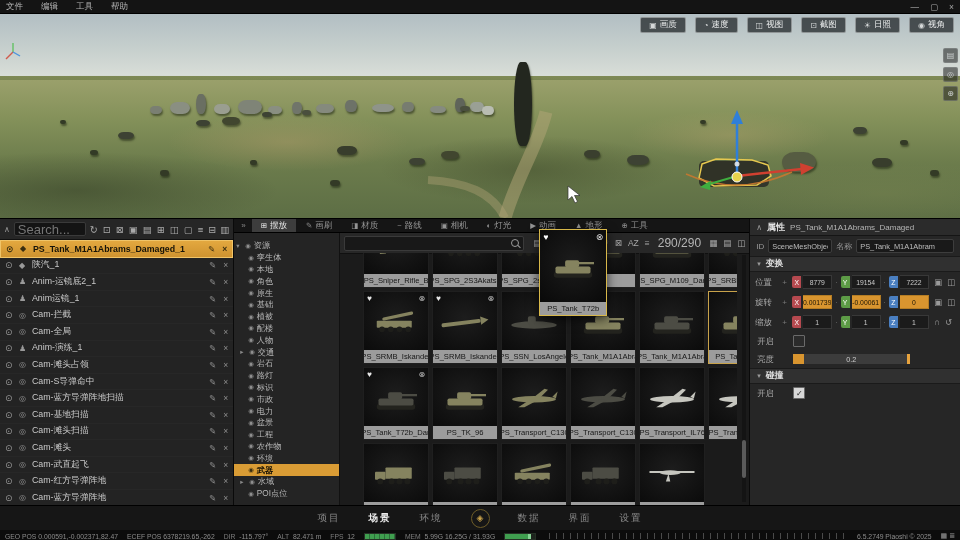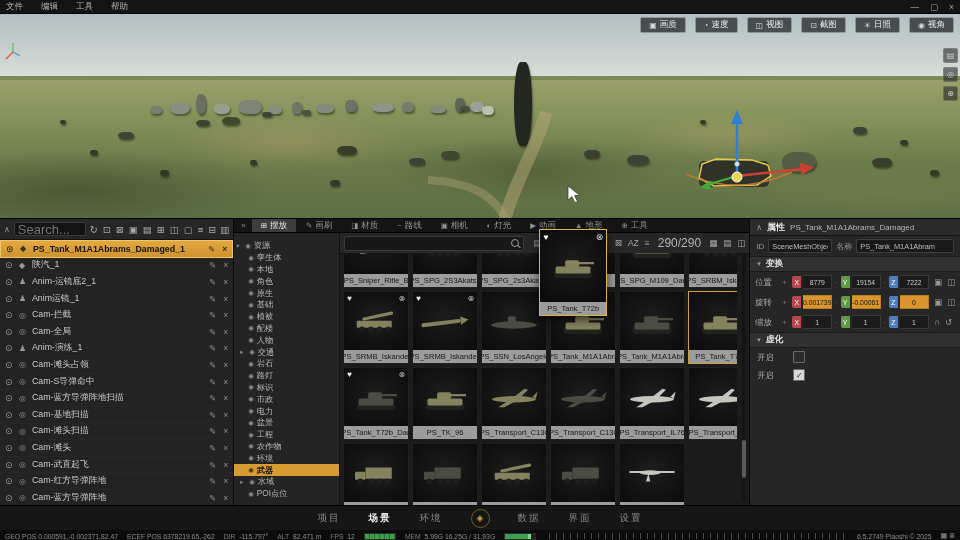--- a/index.html
+++ b/index.html
@@ -80,21 +80,21 @@
   .assets{flex:1;position:relative;background:#1b1b1b;min-width:0;}
   .a-toolbar{height:20px;display:flex;align-items:center;gap:5px;padding:0 4px;background:#272727;border-bottom:1px solid #101010;}
   .a-toolbar .ti{color:#a5a5a5;font-size:9px;}
   .a-search{flex:1;height:13px;background:#181818;border:1px solid #3a3a3a;border-radius:2px;display:flex;align-items:center;justify-content:flex-end;padding-right:4px;}
   .mag{width:6px;height:6px;border:1px solid #9a9a9a;border-radius:50%;position:relative;}
   .mag::after{content:"";position:absolute;width:4px;height:1px;background:#9a9a9a;transform:rotate(45deg);left:5px;top:6px;}
   .imp-btn{display:flex;align-items:center;gap:3px;color:#c9c9c9;font-size:8.5px;padding:0 4px;}
   .a-icons{display:flex;gap:6px;color:#a8a8a8;font-size:8.5px;align-items:center;}
   .a-count{color:#b5b5b5;font-size:12px;padding:0 3px;text-align:right;}
   .grid-wrap{position:absolute;left:3px;right:12px;top:20px;bottom:0;overflow:hidden;}
-  .grid{display:grid;grid-template-columns:repeat(6,66px);gap:3px;transform:translateY(-38px);}
+  .grid{display:grid;grid-template-columns:repeat(6,66px);gap:3px;transform:translateY(-38px);margin-left:20px;}
   .card{width:66px;height:73px;background:#121212;border:1px solid #1f1f1f;box-sizing:border-box;display:flex;flex-direction:column;}
   .card.selcard{border:1px solid #c8a24a;}
   .thumb{position:relative;height:60px;background:radial-gradient(70% 70% at 50% 45%,#1d1d1d,#0c0c0c);display:flex;align-items:center;justify-content:center;}
   .thumb .fav{position:absolute;left:3px;top:2px;color:#e8e8e8;font-size:8px;}
   .thumb .rm{position:absolute;right:3px;top:2px;color:#c5c5c5;font-size:8px;}
   .clabel{height:13px;background:#9c9c9c;color:#161616;font-size:7.6px;display:flex;align-items:center;justify-content:center;
     white-space:nowrap;overflow:hidden;padding:0 2px;}
   .a-scroll{position:absolute;right:3px;top:22px;bottom:3px;width:4px;background:#141414;}
   .a-scroll .th{position:absolute;top:185px;width:4px;height:38px;background:#5a5a5a;border-radius:2px;}
   .float-card{position:absolute;left:305px;top:10px;width:66px;height:85px;background:#0e0e0e;border:1px solid #d8b84a;
@@ -927,27 +927,35 @@
             <span class="dot">·</span>
             <span class="ax ax-Y">Y</span>
             <span class="vbox">1</span>
             <span class="dot">·</span>
             <span class="ax ax-Z">Z</span>
             <span class="vbox">1</span>
             <span class="ric">∩</span>
             <span class="ric">↺</span>
           </div>
         </div>
-      <div class="sec">
-        <span class="chev">▾</span>
-        <span>虚化</span>
-      </div>
       <div class="f-row">
         <span class="lb">开启</span>
         <span class="cb"></span>
+      </div>
+      <div class="f-row">
+        <span class="lb">亮度</span>
+        <span class="slider">
+          <span class="fill" style="width:9%"></span>
+            <span class="nub"></span>
+          <span class="val lt">0.2</span>
+        </span>
+      </div>
+      <div class="sec">
+        <span class="chev">▾</span>
+        <span>碰撞</span>
       </div>
       <div class="f-row">
         <span class="lb">开启</span>
         <span class="cb on">✓</span>
       </div>
     </div>
   </div>
 
   <div class="bottomnav">
       <span class="nav-item">项目</span>

